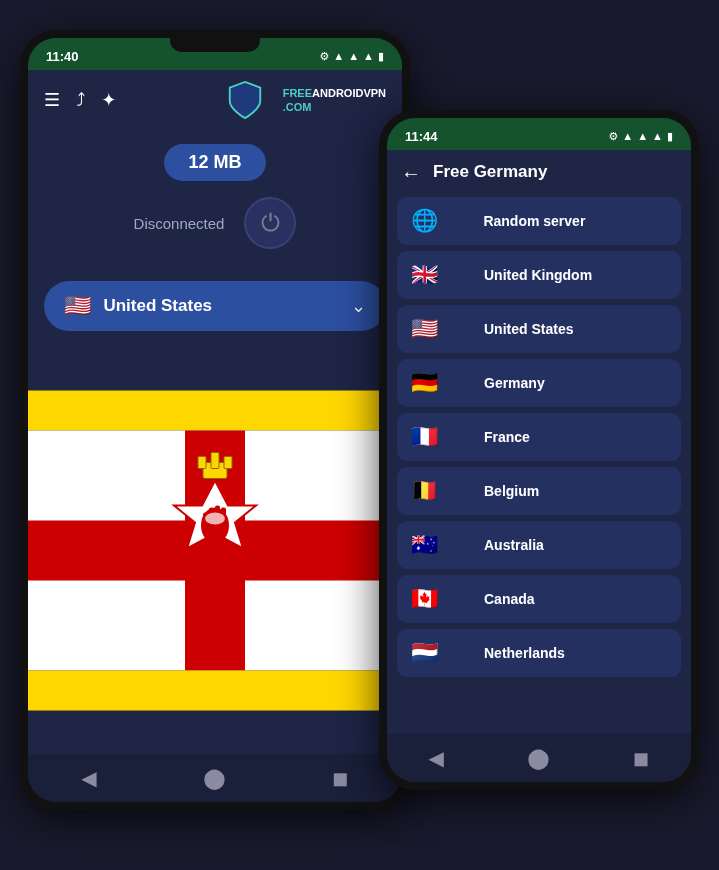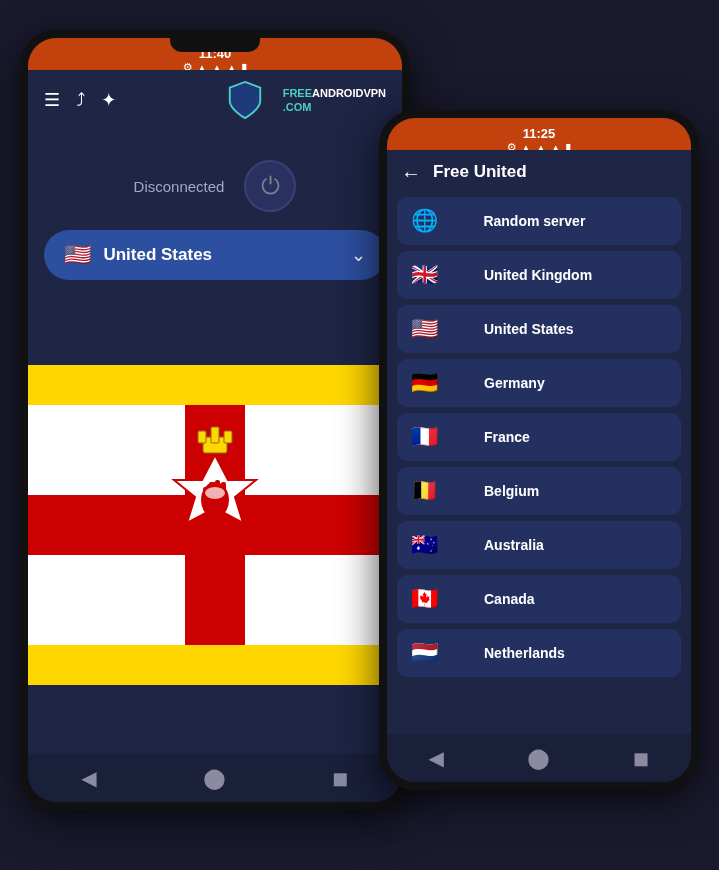--- a/index.html
+++ b/index.html
@@ -40,23 +40,22 @@
       top: 110px;
       z-index: 2;
     }
 
     
     .status-bar {
       display: flex;
       justify-content: space-between;
       align-items: center;
       padding: 8px 18px 4px 18px;
-      background: #c2410c;
+      background: #14532d;
       height: 32px;
-      flex-direction: column;
     }
 
     .status-time {
       color: white;
       font-size: 13px;
       font-weight: bold;
     }
 
     .status-icons {
       display: flex;
@@ -131,21 +130,21 @@
       font-size: 18px;
       font-weight: bold;
     }
 
     
     .connection-row {
       display: flex;
       align-items: center;
       justify-content: center;
       gap: 20px;
-      padding: 8px 16px 18px;
+      padding: 8px 16px 32px;
     }
 
     .disconnected-text {
       color: #a0aac0;
       font-size: 15px;
     }
 
     .power-btn {
       width: 52px;
       height: 52px;
@@ -318,20 +317,21 @@
           <text x="18" y="25" text-anchor="middle" fill="white" font-size="11" font-weight="bold"></text>
         </svg>
         <div class="logo-text">
           <div><span style="color:#4ecdc4">FREE</span>ANDROIDVPN</div>
           <div style="color:#4ecdc4">.COM</div>
         </div>
       </div>
     </div>
 
     <div class="stats-row">
+      <div class="stat-badge">12 MB</div>
     </div>
 
     <div class="connection-row">
       <span class="disconnected-text">Disconnected</span>
       <div class="power-btn">
         <span class="power-icon">⏻</span>
       </div>
     </div>
 
     <div class="country-selector">
@@ -374,35 +374,35 @@
   <div class="nav-bar">
     <span class="nav-btn">◀</span>
     <span class="nav-btn">⬤</span>
     <span class="nav-btn">◼</span>
   </div>
 </div>
 
 <div class="phone phone-2">
 
   <div class="status-bar">
-    <span class="status-time">11:25</span>
+    <span class="status-time">11:44</span>
     <div class="status-icons">
       <span class="status-icon">⚙</span>
       <span class="status-icon">▲</span>
       <span class="status-icon">▲</span>
       <span class="status-icon">▲</span>
       <span class="status-icon">▮</span>
     </div>
   </div>
 
   <div class="phone-content">
 
     <div class="server-header">
       <span class="back-icon">←</span>
-      <span class="server-title">Free United</span>
+      <span class="server-title">Free Germany</span>
     </div>
 
     <div class="server-list">
 
       <div class="server-item">
         <span class="globe-icon">🌐</span>
         <span class="server-name">Random server</span>
       </div>
 
       <div class="server-item">

